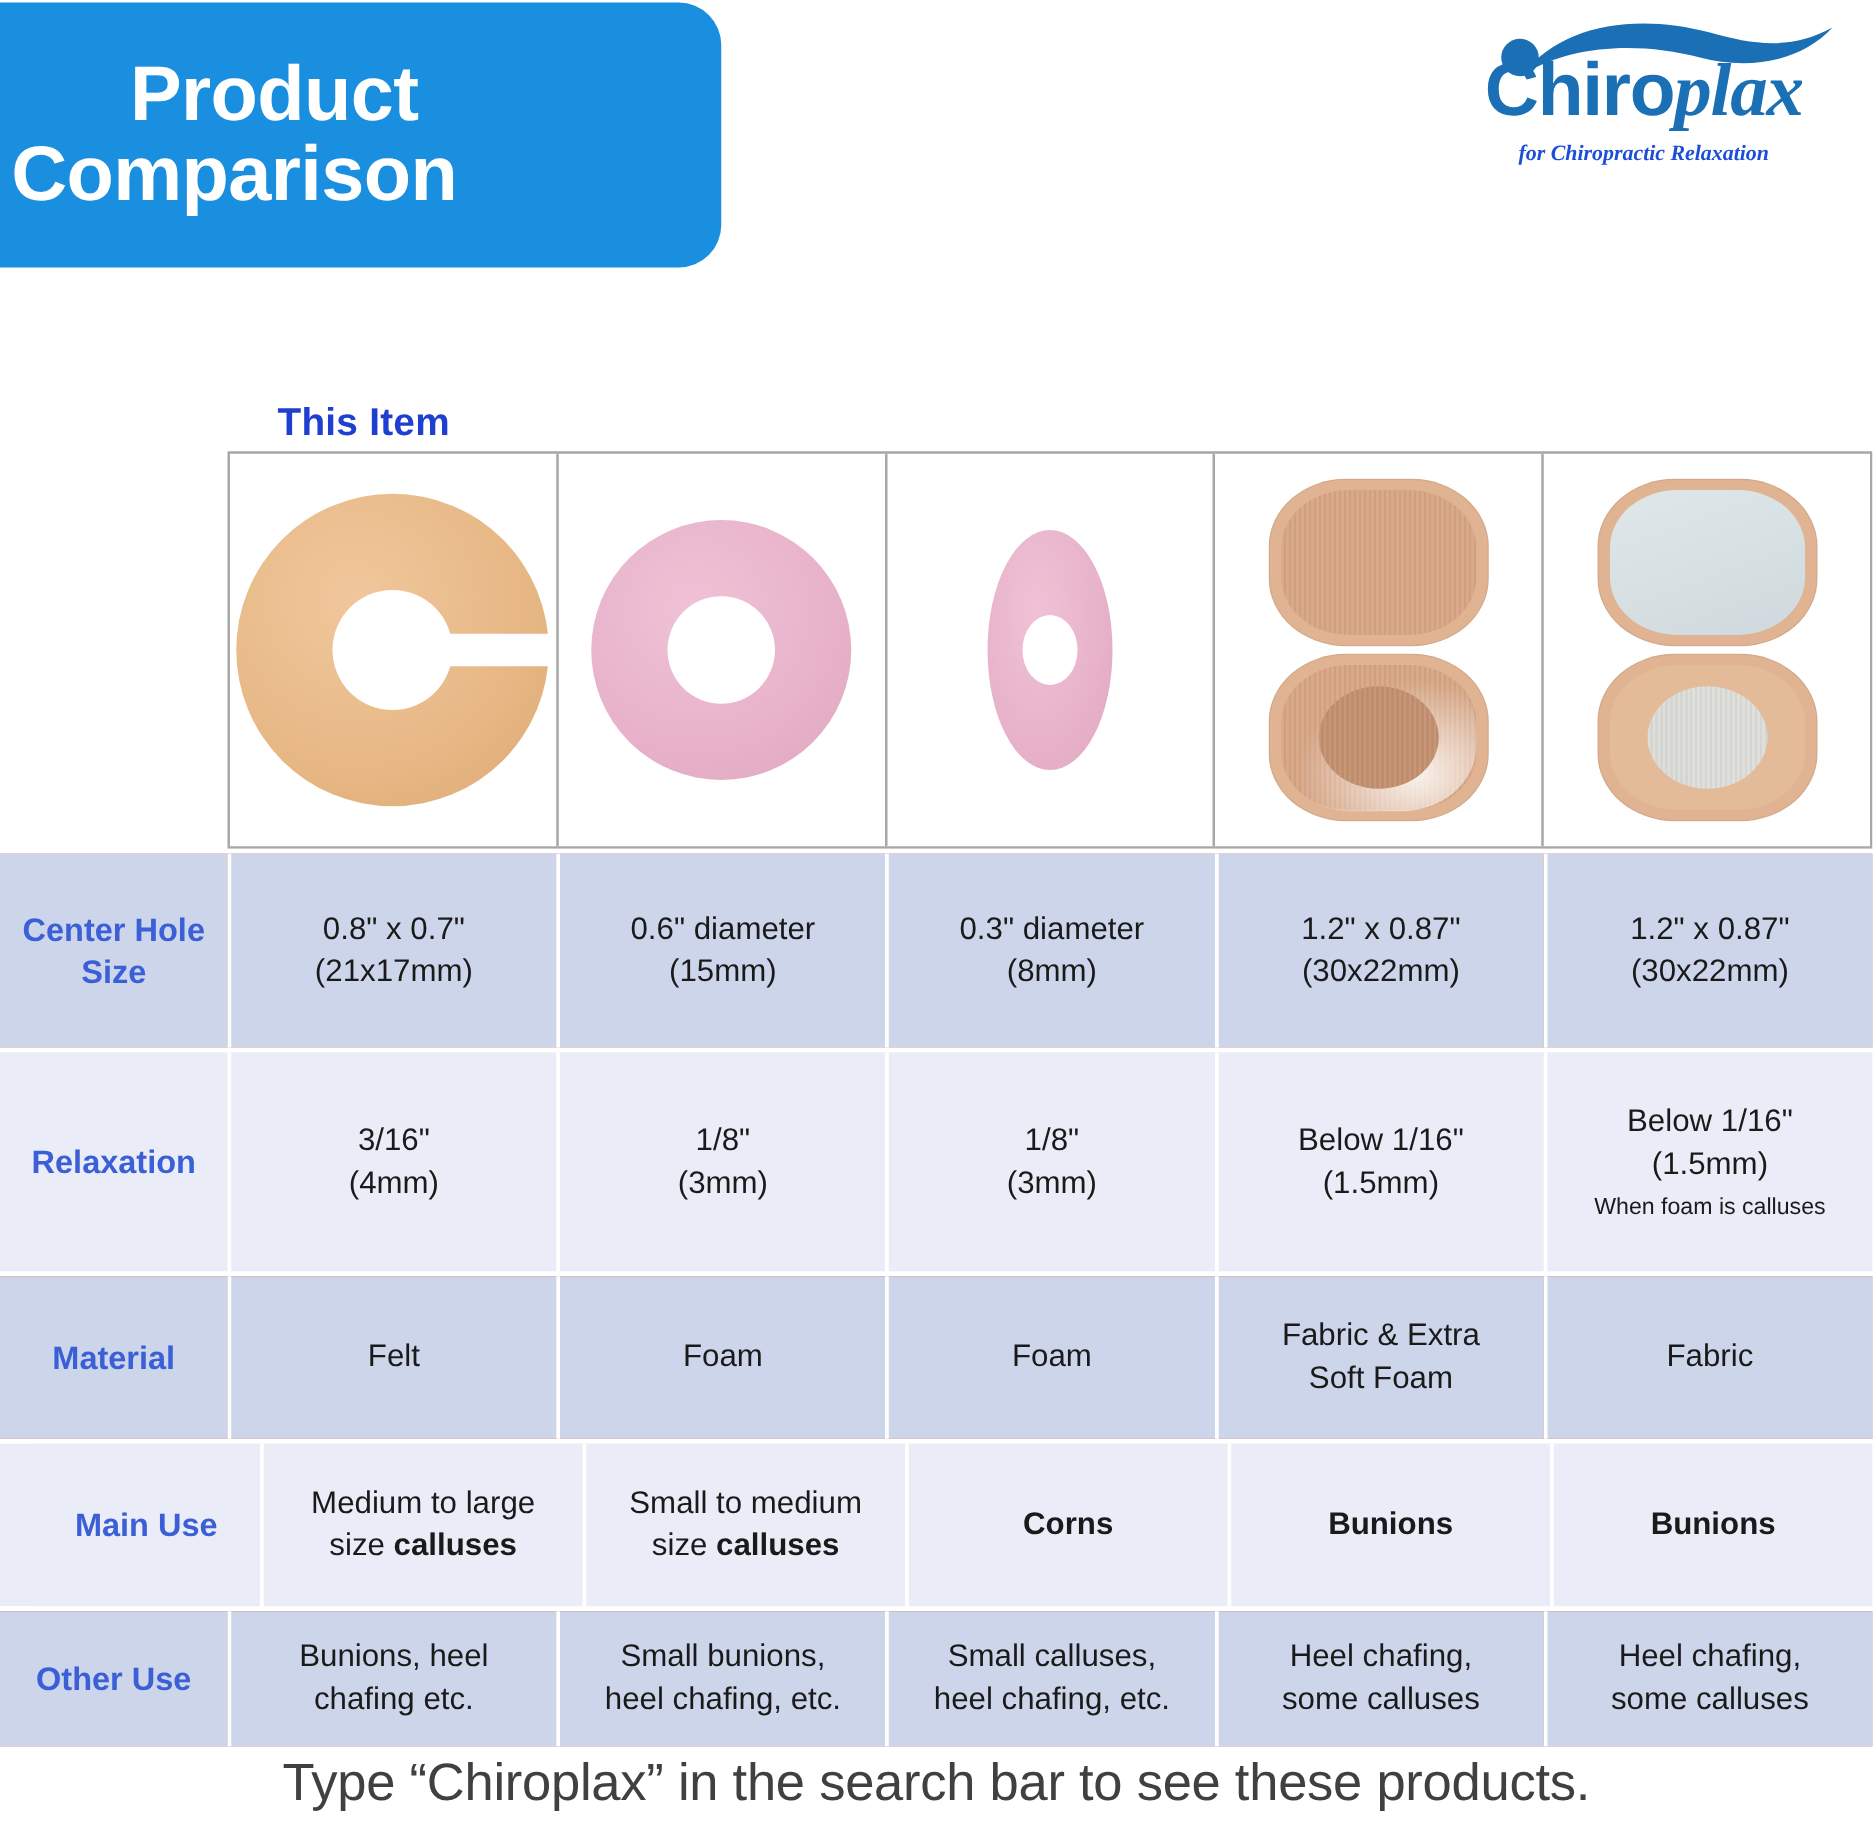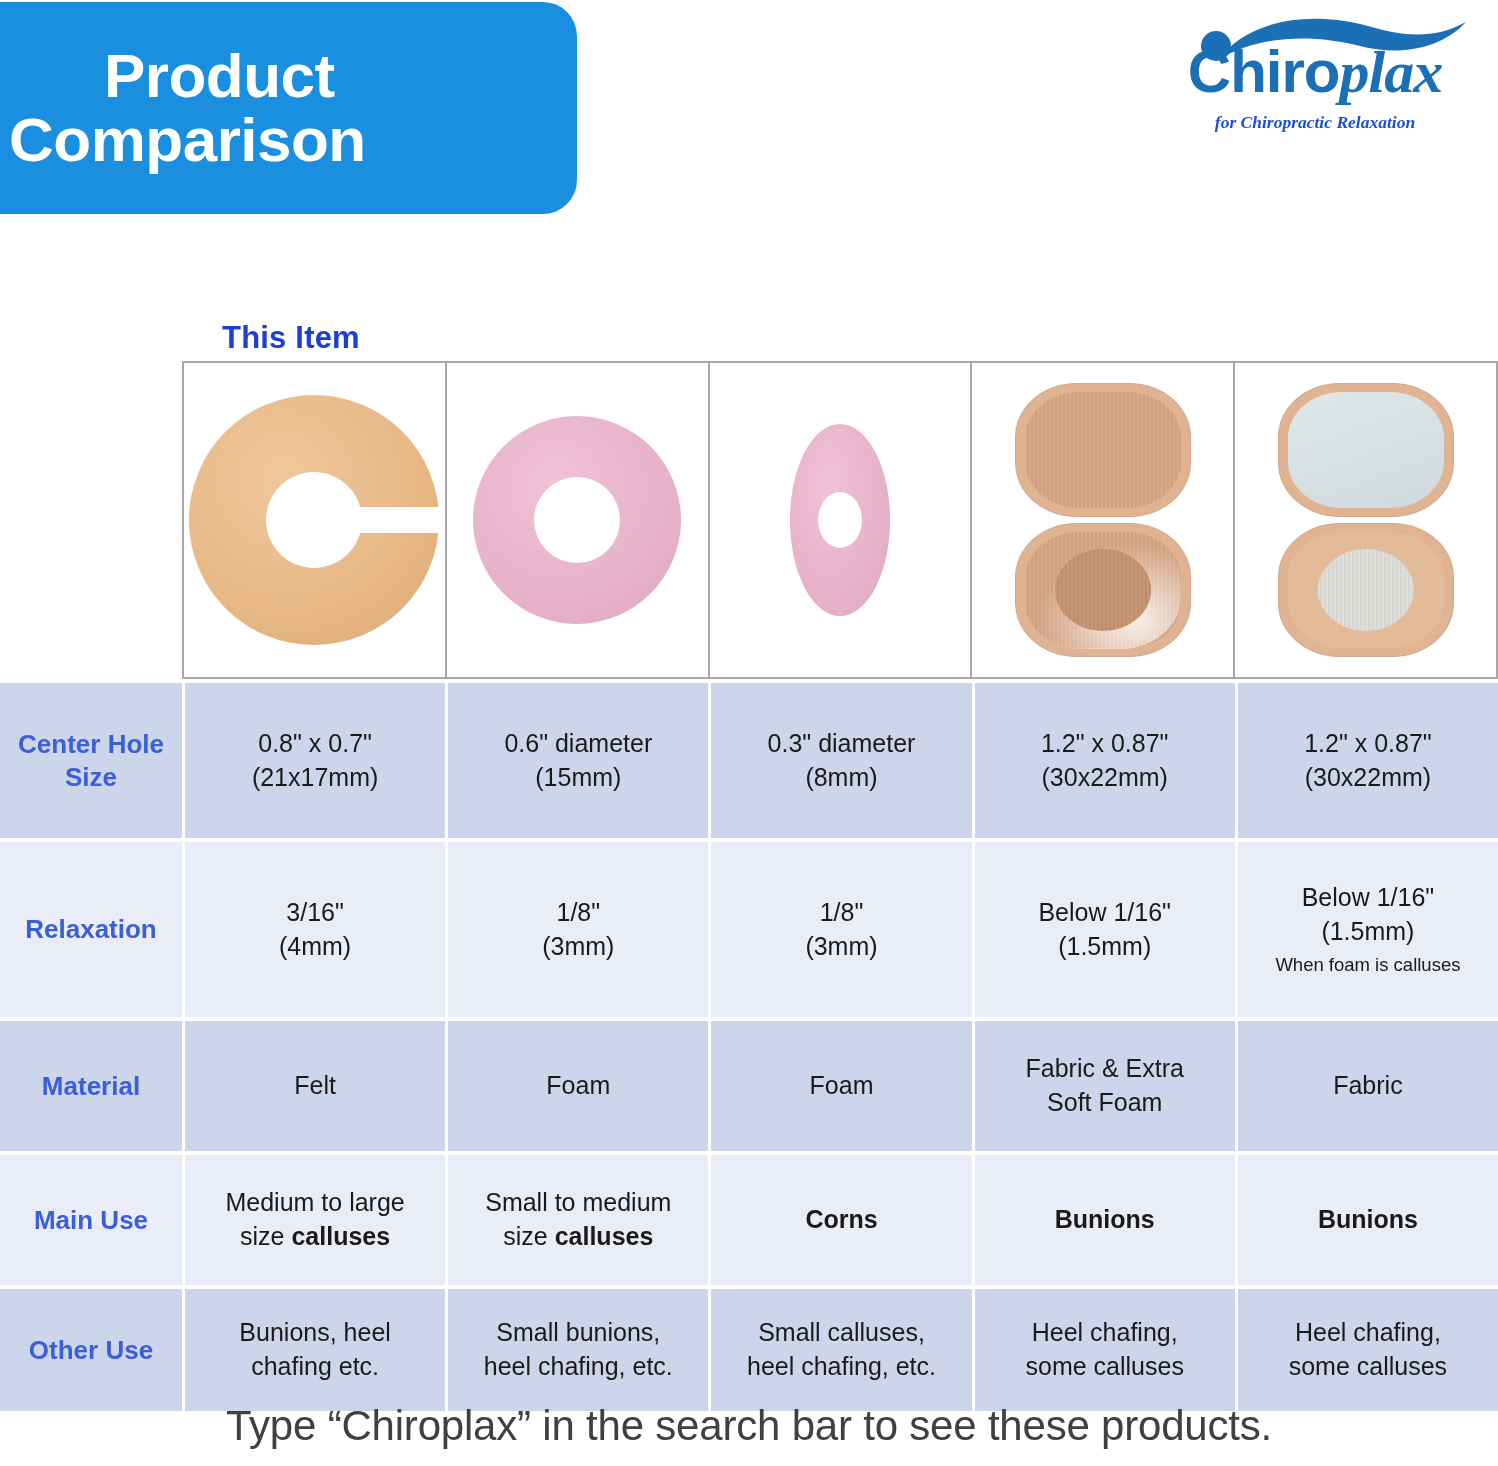--- a/index.html
+++ b/index.html
@@ -87,21 +87,21 @@
 
   .rowA { background: #c2410c; }
   .rowB { background: #eaedf7; }
   .rowA .lab { background: #ccd5ea; }
   .rowB .lab { background: #eaedf7; }
   .rowA .cell { background: #ccd5ea; }
   .rowB .cell { background: #eaedf7; }
   .rowsep { height: 4px; background: #ffffff; width: 1498px; }
 
   .r1 { height: 155px; } .r2 { height: 175px; } .r3 { height: 130px; }
-  .r4 { height: 130px; } .r5 { height: 122px; }
+  .r4 { height: 130px; padding-left: 26px; } .r5 { height: 108px; }
 
   
   .footer {
     position: absolute; left: 0; top: 1402px; width: 1498px;
     text-align: center; color: #404040; font-size: 42px; letter-spacing: -0.2px;
   }
   .felt-c {
     width: 250px; height: 250px; border-radius: 50%;
     background: radial-gradient(circle at 38% 34%, #f0c79c 0%, #e8b987 55%, #dca972 100%);
     position: relative;

